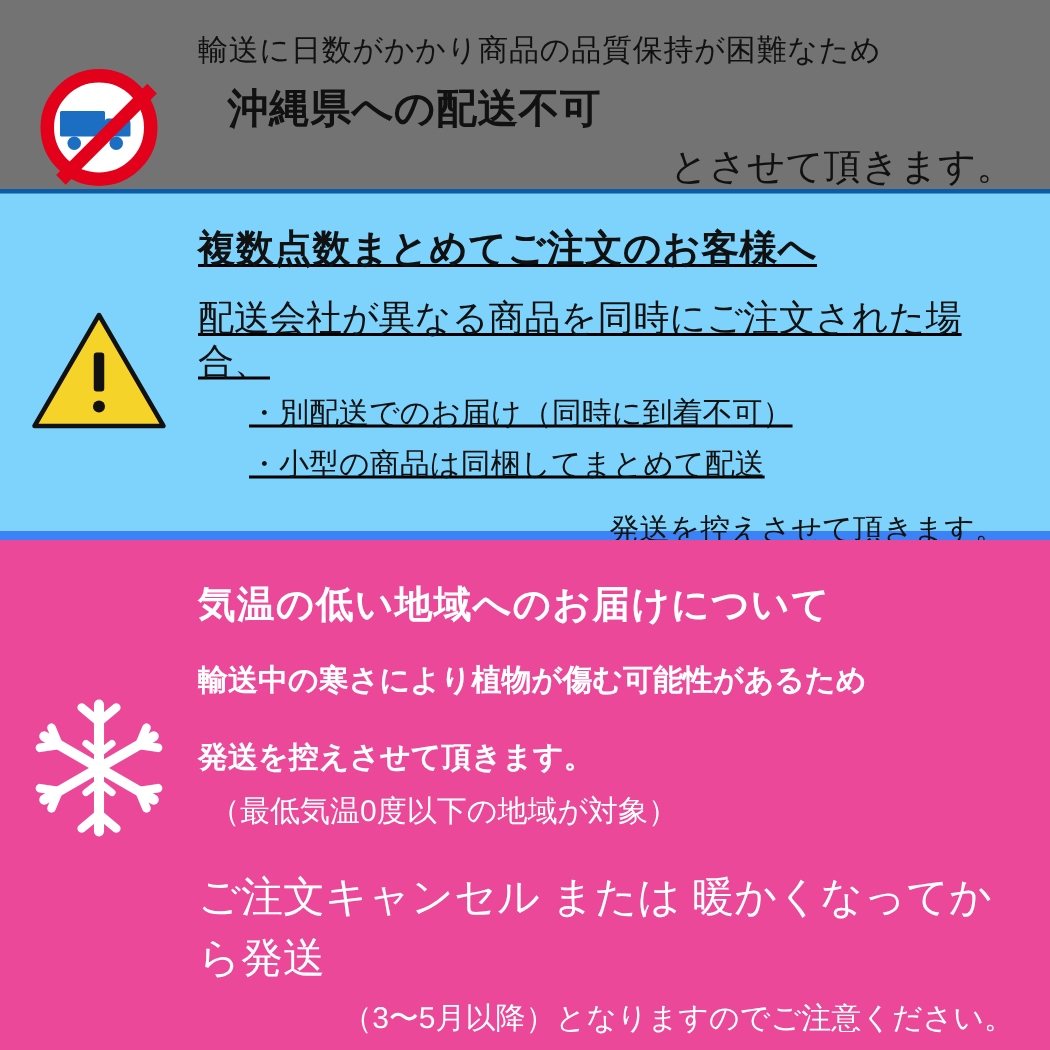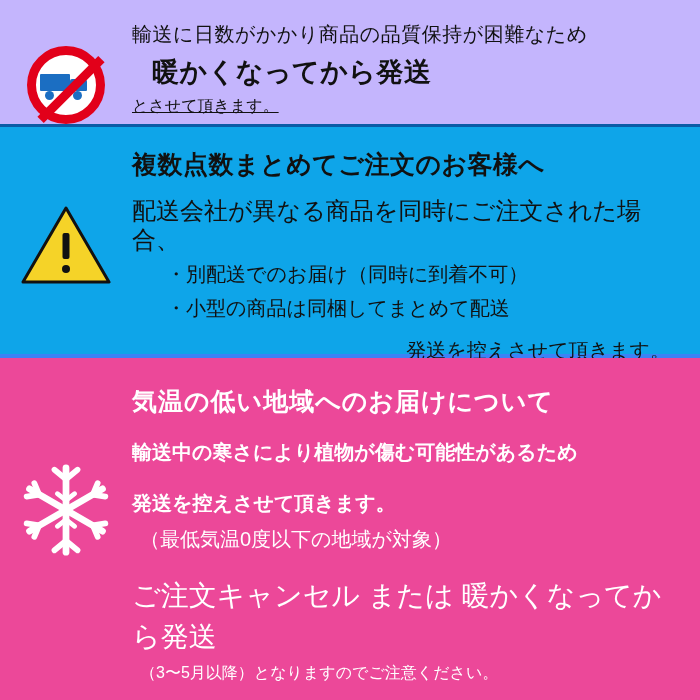--- a/index.html
+++ b/index.html
@@ -16,21 +16,21 @@
   .page {
     width: 700px;
     height: 700px;
     position: relative;
     display: flex;
     flex-direction: column;
   }
 
   
   .sec-okinawa {
-    background: #c4b5fd;
+    background: #737373;
     height: 138px;
     display: flex;
     align-items: flex-start;
     box-sizing: border-box;
     padding: 10px 0 0 0;
     position: relative;
   }
   .icon-col {
     width: 132px;
     flex: 0 0 132px;
@@ -57,25 +57,25 @@
   }
   .line-2 {
     font-size: 27px;
     font-weight: bold;
     color: #111111;
     letter-spacing: .5px;
     margin: 10px 0 0 20px;
     line-height: 1.2;
   }
   .line-3 {
-    font-size: 16px;
-    color: #111111;
+    font-size: 25px;
+    color: #111111;
+    text-align: right;
     margin: 8px 0 0 0;
     line-height: 1.2;
-    text-decoration: underline;
   }
 
   
   .no-truck {
     width: 78px;
     height: 78px;
     border-radius: 50%;
     background: #ffffff;
     border: 9px solid #e2001a;
     position: relative;
@@ -122,27 +122,28 @@
     width: 86px;
     height: 9px;
     background: #e2001a;
     transform: rotate(-45deg);
     left: -8px;
     top: 30px;
   }
 
   
   .sec-multi {
-    background: #0ea5e9;
+    background: #7dd3fc;
     height: 234px;
     display: flex;
     align-items: flex-start;
     box-sizing: border-box;
     border-top: 3px solid #0b5ba6;
-    border-bottom: 4px solid #3b82f6;
+    border-bottom: 6px solid #3b82f6;
+    text-decoration: underline;
   }
   .sec-multi .icon-col { padding-top: 78px; align-items: flex-start; }
   .warn-wrap {
     position: relative;
     width: 92px;
     height: 80px;
   }
   .warn-outline {
     position: absolute;
     left: 0; top: 0;
@@ -207,23 +208,24 @@
     font-size: 20px;
     margin: 8px 0 0 8px;
     line-height: 1.3;
   }
   .cold-p3 {
     font-size: 28px;
     margin: 24px 0 0 0;
     line-height: 1.45;
   }
   .cold-p4 {
-    font-size: 16px;
+    font-size: 20px;
     margin: 6px 0 16px 8px;
     line-height: 1.3;
+    text-align: right;
   }
   .snow {
     width: 96px;
     height: 96px;
     position: relative;
   }
   .snow svg { display: block; }
 </style>
 </head>
 <body>
@@ -237,21 +239,21 @@
           <div class="truck-body"></div>
           <div class="truck-cab"></div>
           <div class="truck-wheel w1"></div>
           <div class="truck-wheel w2"></div>
         </div>
         <div class="slash"></div>
       </div>
     </div>
     <div class="text-col">
       <p class="line-1">輸送に日数がかかり商品の品質保持が困難なため</p>
-      <p class="line-2">暖かくなってから発送</p>
+      <p class="line-2">沖縄県への配送不可</p>
       <p class="line-3">とさせて頂きます。</p>
     </div>
   </section>
 
   <section class="sec-multi">
     <div class="icon-col">
       <div class="warn-wrap">
         <svg class="warn-outline" width="92" height="80" viewBox="0 0 92 80">
           <path d="M46 3 L89 77 L3 77 Z" fill="#f5d328" stroke="#111111" stroke-width="3" stroke-linejoin="round"></path>
           <rect x="42.5" y="28" width="7" height="26" rx="2" fill="#111111"></rect>

